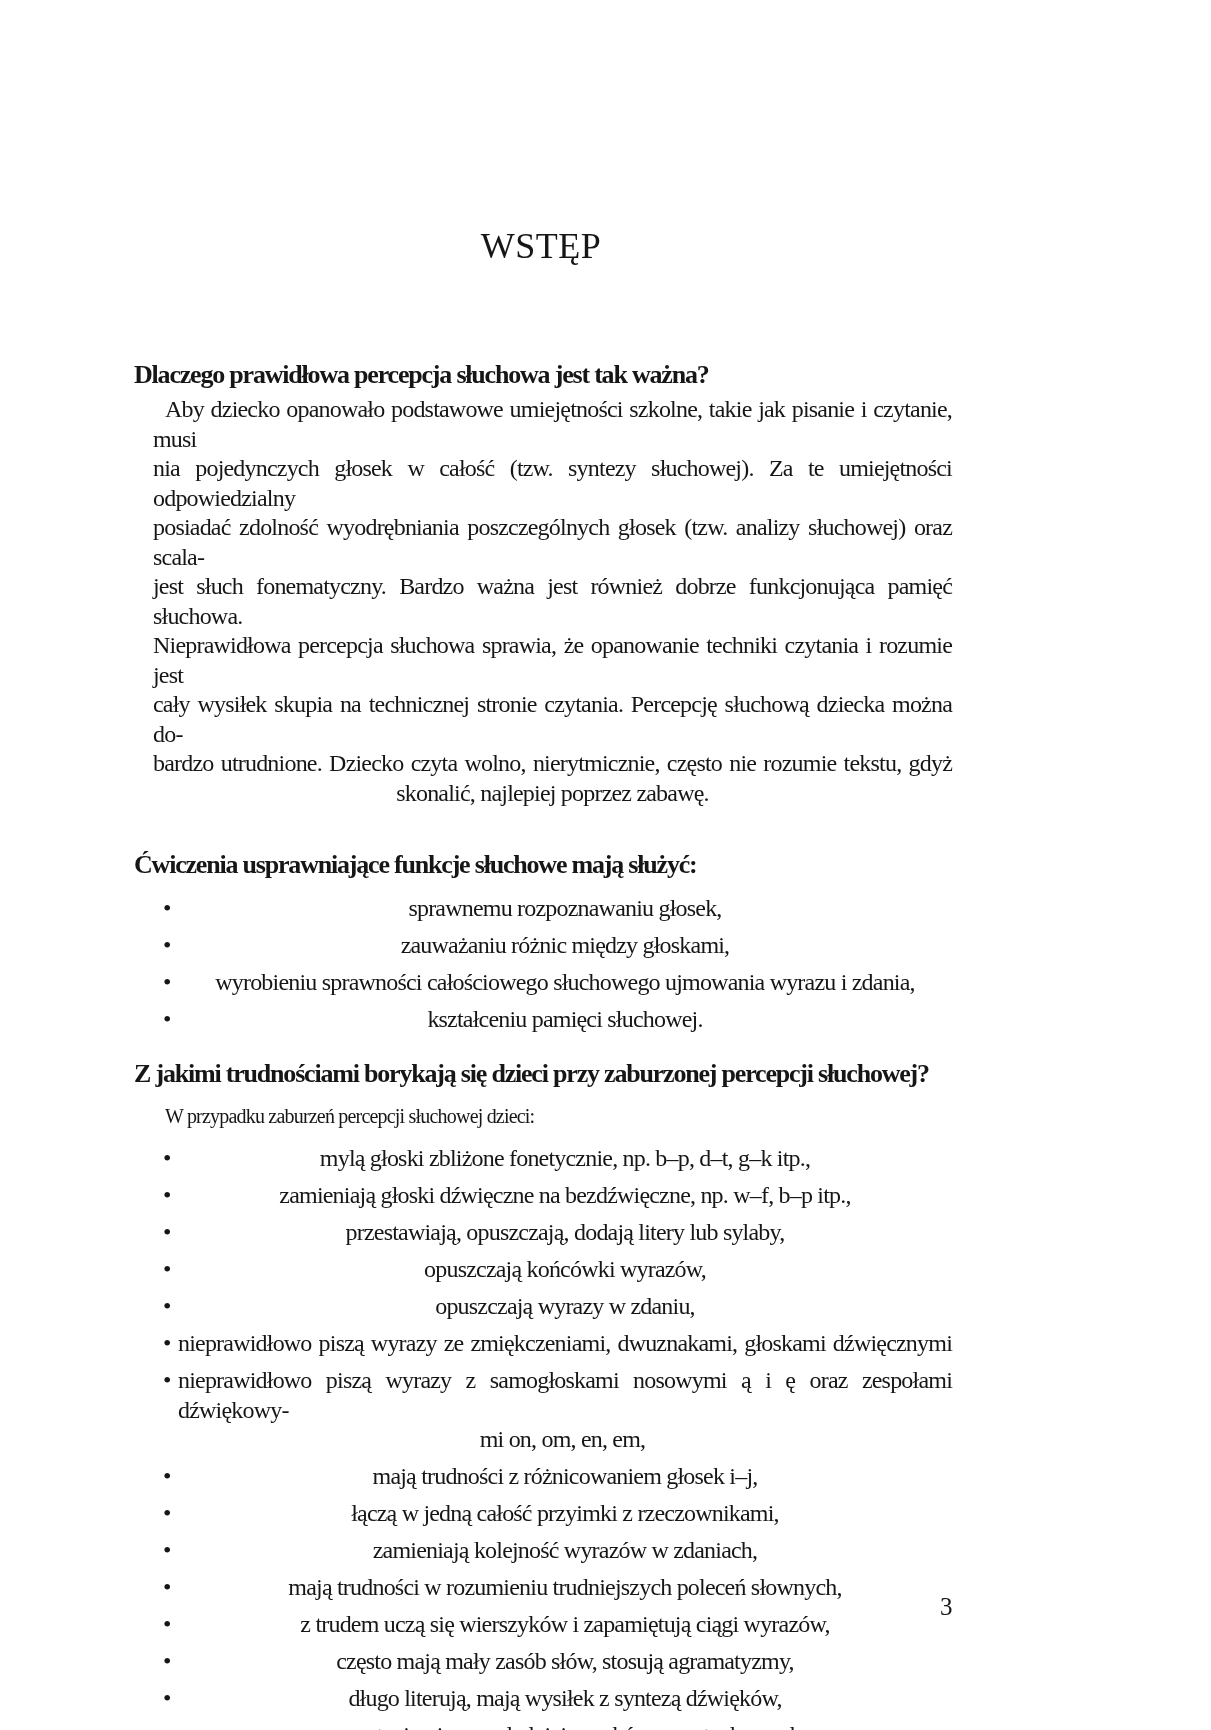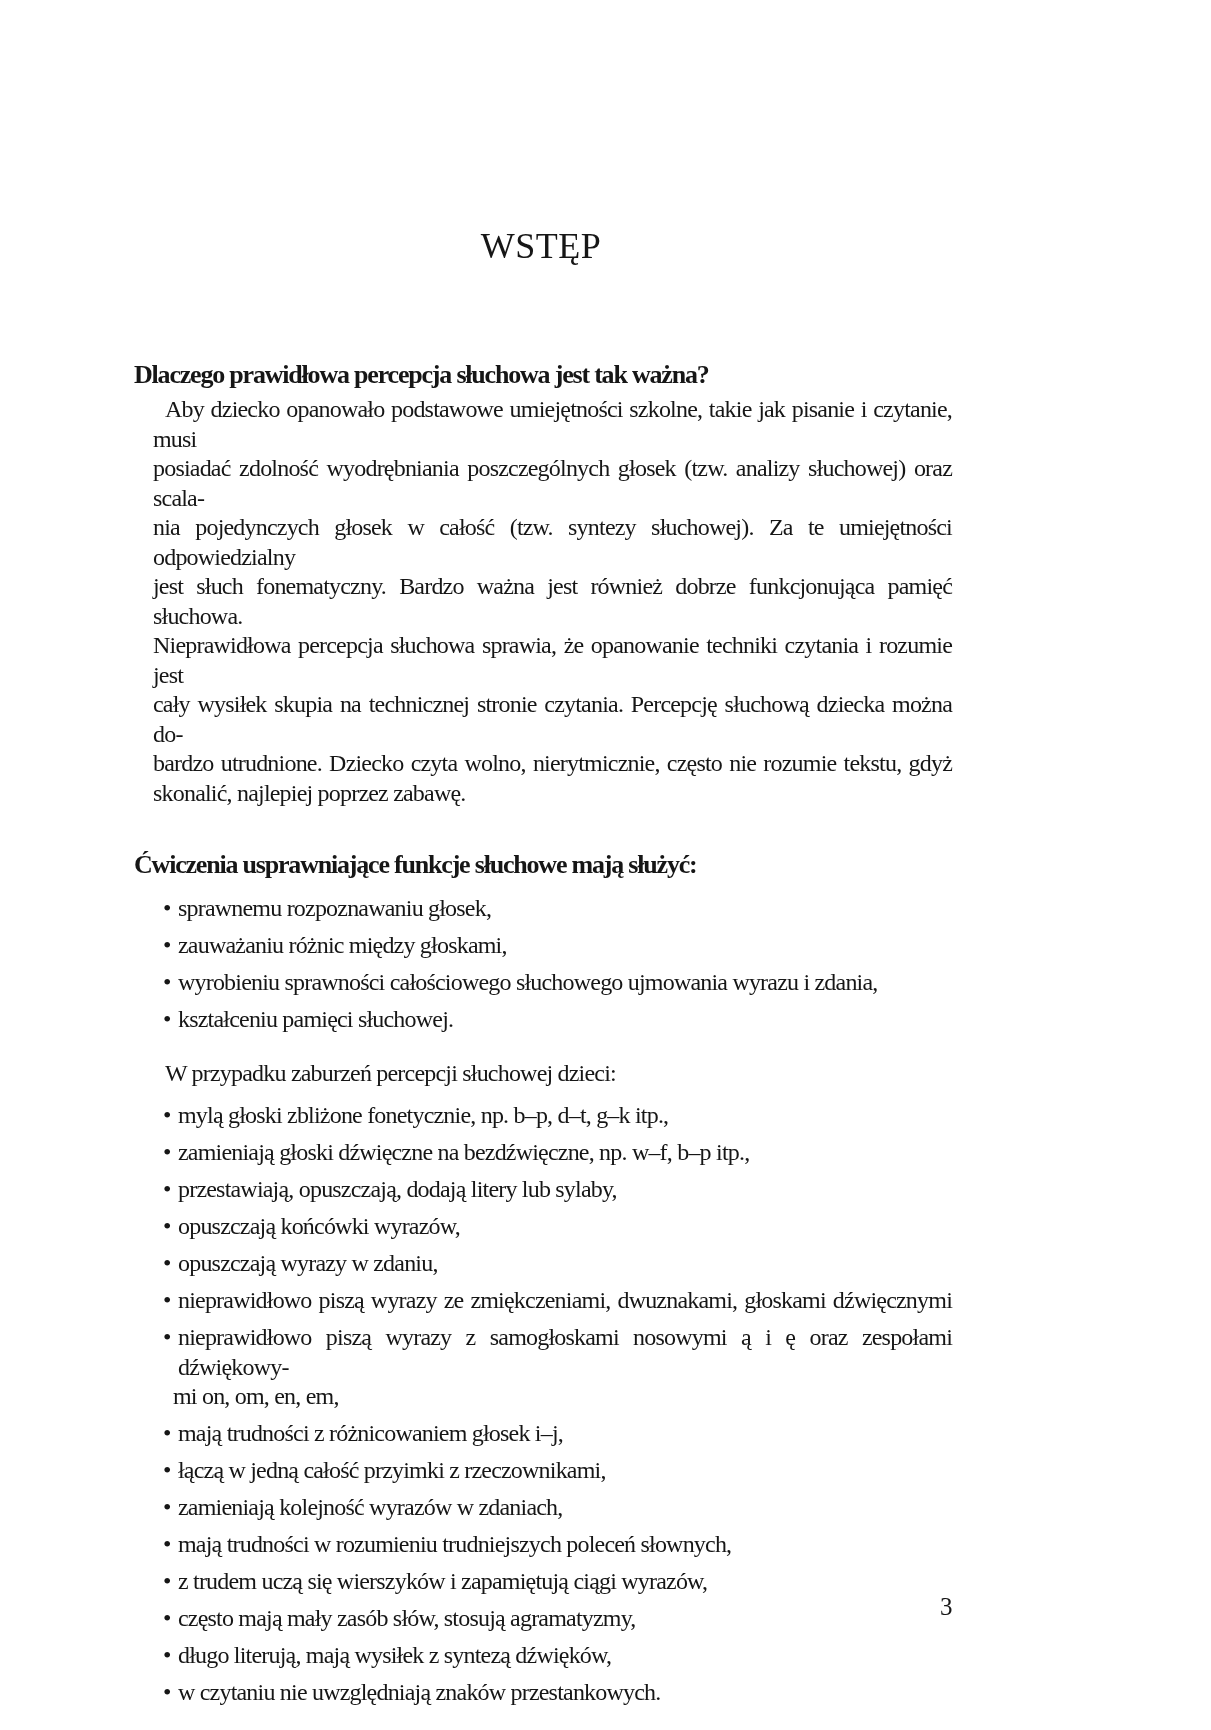--- a/index.html
+++ b/index.html
@@ -35,32 +35,32 @@
   .sec-0 .section-heading { margin-top: 93px; }
   .sec-1 .section-heading { margin-top: 41px; }
   .sec-2 .section-heading { margin-top: 23px; }
 
   .paragraph { padding-left: 23px; }
   .line {
     font-size: 24px;
     line-height: 29.5px;
     letter-spacing: -0.8px;
   }
-  .line.plain { text-align: left; white-space: nowrap; }
+  .line.plain { text-align: center; white-space: nowrap; }
   .line.justify {
     text-align: justify;
     text-align-last: justify;
   }
   .line.first { text-indent: 12px; }
 
   .intro-line {
-    margin-top: 24px;
+    margin-top: 12px;
     padding-left: 23px;
     text-indent: 12px;
-    font-size: 24px;
+    font-size: 20px;
     line-height: 29.5px;
     letter-spacing: -0.8px;
     white-space: nowrap;
   }
 
   .bullet-list { margin-top: 13px; }
   .sec-2 .bullet-list { margin-top: 13px; }
   .bullet-item { position: relative; padding-left: 48px; }
   .bullet-item + .bullet-item { margin-top: 7.5px; }
   .bullet-marker {
@@ -85,22 +85,22 @@
 <body>
 
 <div class="page">
   <div class="content">
     <h1 class="doc-title">WSTĘP</h1>
     <div id="sections">
         <section class="section sec-0">
           <h2 class="section-heading">Dlaczego prawidłowa percepcja słuchowa jest tak ważna?</h2>
           <div class="paragraph">
             <div class="line justify first">Aby dziecko opanowało podstawowe umiejętności szkolne, takie jak pisanie i czytanie, musi</div>
+            <div class="line justify">nia pojedynczych głosek w całość (tzw. syntezy słuchowej). Za te umiejętności odpowiedzialny</div>
             <div class="line justify">posiadać zdolność wyodrębniania poszczególnych głosek (tzw. analizy słuchowej) oraz scala-</div>
-            <div class="line justify">nia pojedynczych głosek w całość (tzw. syntezy słuchowej). Za te umiejętności odpowiedzialny</div>
             <div class="line justify">jest słuch fonematyczny. Bardzo ważna jest również dobrze funkcjonująca pamięć słuchowa.</div>
             <div class="line justify">Nieprawidłowa percepcja słuchowa sprawia, że opanowanie techniki czytania i rozumie jest</div>
             <div class="line justify">cały wysiłek skupia na technicznej stronie czytania. Percepcję słuchową dziecka można do-</div>
             <div class="line justify">bardzo utrudnione. Dziecko czyta wolno, nierytmicznie, często nie rozumie tekstu, gdyż</div>
             <div class="line plain">skonalić, najlepiej poprzez zabawę.</div>
           </div>
         </section>
         <section class="section sec-1">
           <h2 class="section-heading">Ćwiczenia usprawniające funkcje słuchowe mają służyć:</h2>
           <div class="bullet-list">
@@ -116,20 +116,21 @@
               <span class="bullet-marker">•</span>
               <div class="line plain">wyrobieniu sprawności całościowego słuchowego ujmowania wyrazu i zdania,</div>
             </div>
             <div class="bullet-item">
               <span class="bullet-marker">•</span>
               <div class="line plain">kształceniu pamięci słuchowej.</div>
             </div>
           </div>
         </section>
         <section class="section sec-2">
+          <h2 class="section-heading">Z jakimi trudnościami borykają się dzieci przy zaburzonej percepcji słuchowej?</h2>
           <div class="intro-line">W przypadku zaburzeń percepcji słuchowej dzieci:</div>
           <div class="bullet-list">
             <div class="bullet-item">
               <span class="bullet-marker">•</span>
               <div class="line plain">mylą głoski zbliżone fonetycznie, np. b–p, d–t, g–k itp.,</div>
             </div>
             <div class="bullet-item">
               <span class="bullet-marker">•</span>
               <div class="line plain">zamieniają głoski dźwięczne na bezdźwięczne, np. w–f, b–p itp.,</div>
             </div>

